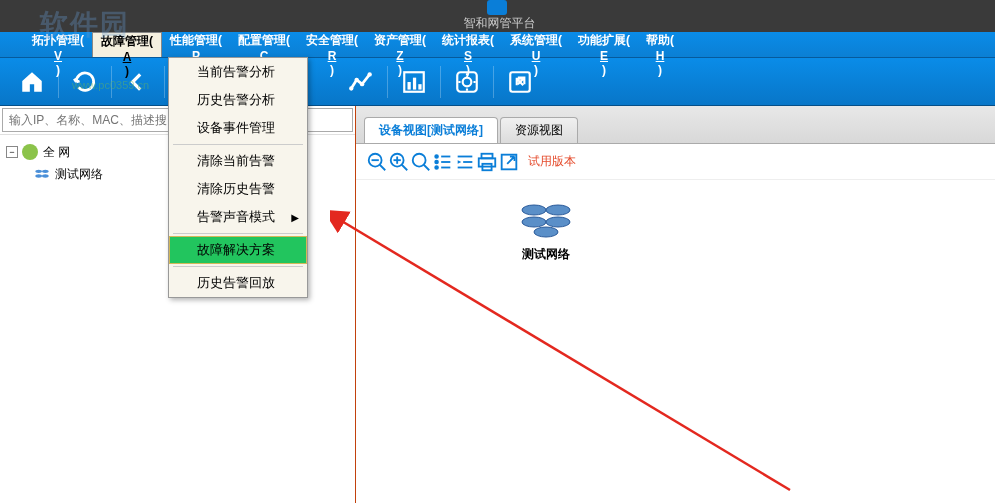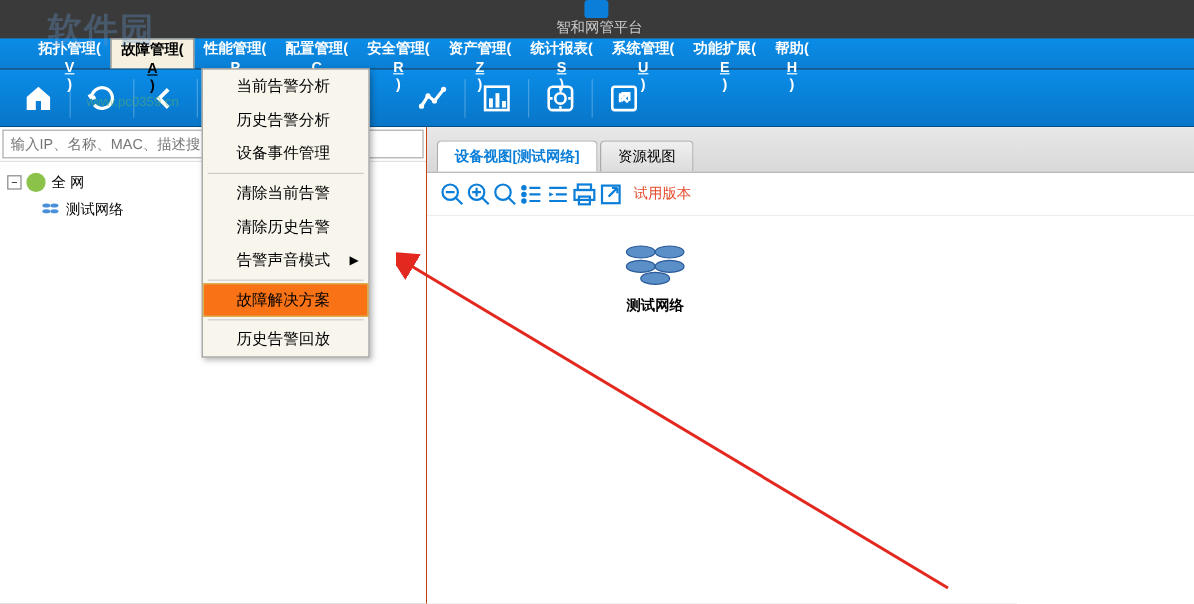--- a/index.html
+++ b/index.html
@@ -27,21 +27,21 @@
     
     .tree { padding: 6px 4px; font-size: 12px; }
     .tree-row { display: flex; align-items: center; height: 22px; padding-left: 2px; cursor: pointer; }
     .tree-exp { width: 12px; height: 12px; border: 1px solid #888; display: flex; align-items: center; justify-content: center; font-size: 9px; margin-right: 4px; line-height: 1; }
     .tree-globe { width: 16px; height: 16px; background: #8bc34a; border-radius: 50%; margin-right: 5px; }
     .tree-net { width: 16px; height: 12px; margin-right: 5px; }
     .tree-net svg { display: block; }
     
     .dropdown { position: absolute; left: 168px; top: 57px; width: 140px; background: #f8f5ec; border: 1px solid #999; box-shadow: 2px 2px 5px rgba(0,0,0,0.3); z-index: 100; }
     .dd-item { padding: 5px 24px 5px 28px; font-size: 13px; cursor: pointer; position: relative; }
-    .dd-item.highlighted { background: #f97316; border: 1px solid #d4b85a; padding: 4px 23px 4px 27px; }
+    .dd-item.highlighted { background: #22c55e; border: 1px solid #d4b85a; padding: 4px 23px 4px 27px; }
     .dd-sep { height: 1px; background: #ccc; margin: 2px 4px; }
     .dd-arrow { position: absolute; right: 8px; top: 50%; transform: translateY(-50%); font-size: 10px; }
     
     .right-panel { flex: 1; display: flex; flex-direction: column; background: #fff; }
     .tabs-row { height: 38px; background: linear-gradient(#e8e8e8, #d8d8d8); display: flex; align-items: flex-end; padding-left: 8px; gap: 2px; border-bottom: 1px solid #aaa; }
     .tab { padding: 4px 14px; font-size: 12px; background: linear-gradient(#f0f0f0, #dcdcdc); border: 1px solid #aaa; border-bottom: none; border-radius: 4px 4px 0 0; cursor: pointer; }
     .tab.active { background: #fff; color: #0a7ed8; font-weight: bold; }
     
     .view-toolbar { height: 36px; display: flex; align-items: center; padding: 0 10px; border-bottom: 1px solid #eee; }
     .vt-icon { width: 22px; height: 22px; display: flex; align-items: center; justify-content: center; cursor: pointer; }

